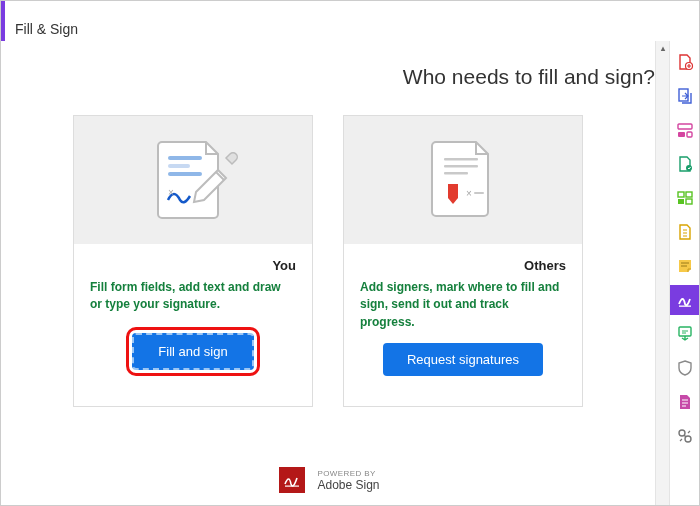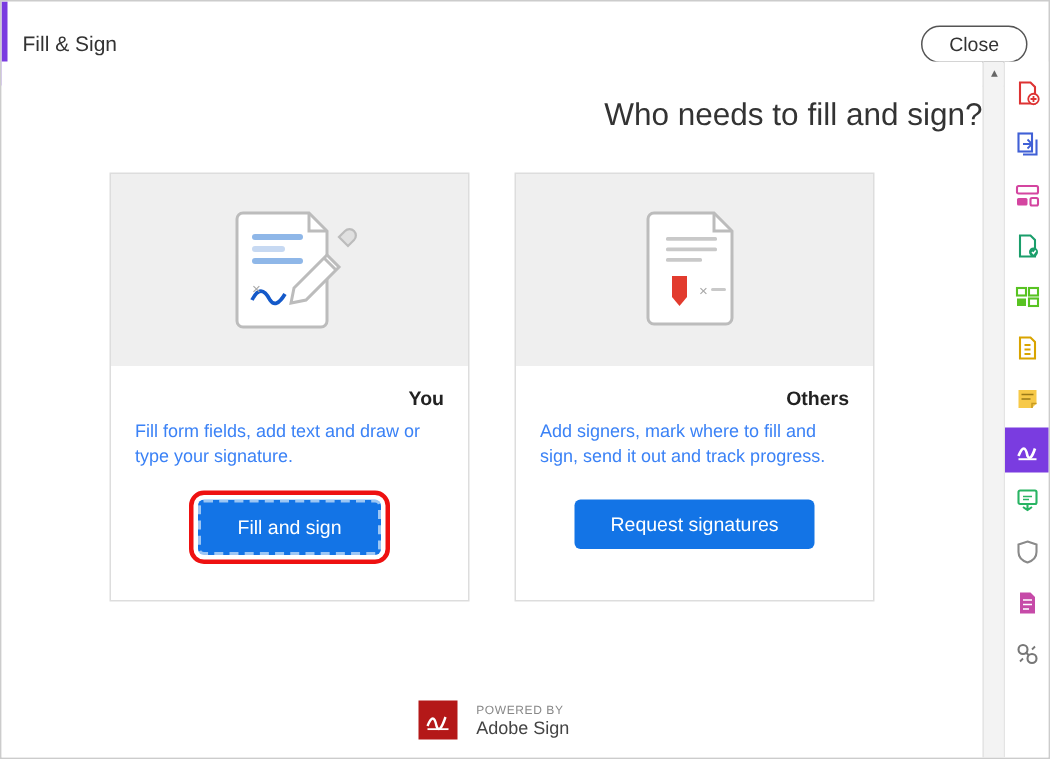--- a/index.html
+++ b/index.html
@@ -126,23 +126,24 @@
   }
   .card-title {
     font-size: 13px;
     font-weight: 600;
     color: #222;
     margin-bottom: 6px;
     text-align: right;
   }
   .card-desc {
     font-size: 12px;
-    color: #3b82f6;
+    color: #15803d;
     line-height: 1.45;
     min-height: 42px;
+    font-weight: bold;
   }
   .cta-btn {
     display: block;
     margin: 12px auto 12px;
     border: none;
     background: #1374e6;
     color: #fff;
     font-size: 13px;
     padding: 9px 24px;
     border-radius: 4px;
@@ -186,21 +187,20 @@
     color: #444;
   }
   svg { display: block; }
 </style>
 </head>
 <body>
 
 <div class="header">
   <div class="header-accent"></div>
   <span class="header-title">Fill &amp; Sign</span>
-  <button class="close-btn">Close</button>
 </div>
 
 <div class="main-area">
   <h2 class="page-title">Who needs to fill and sign?</h2>
 
   <div class="cards">
 
     <div class="card">
       <div class="card-illus">
         <svg width="110" height="92" viewBox="0 0 110 92">

